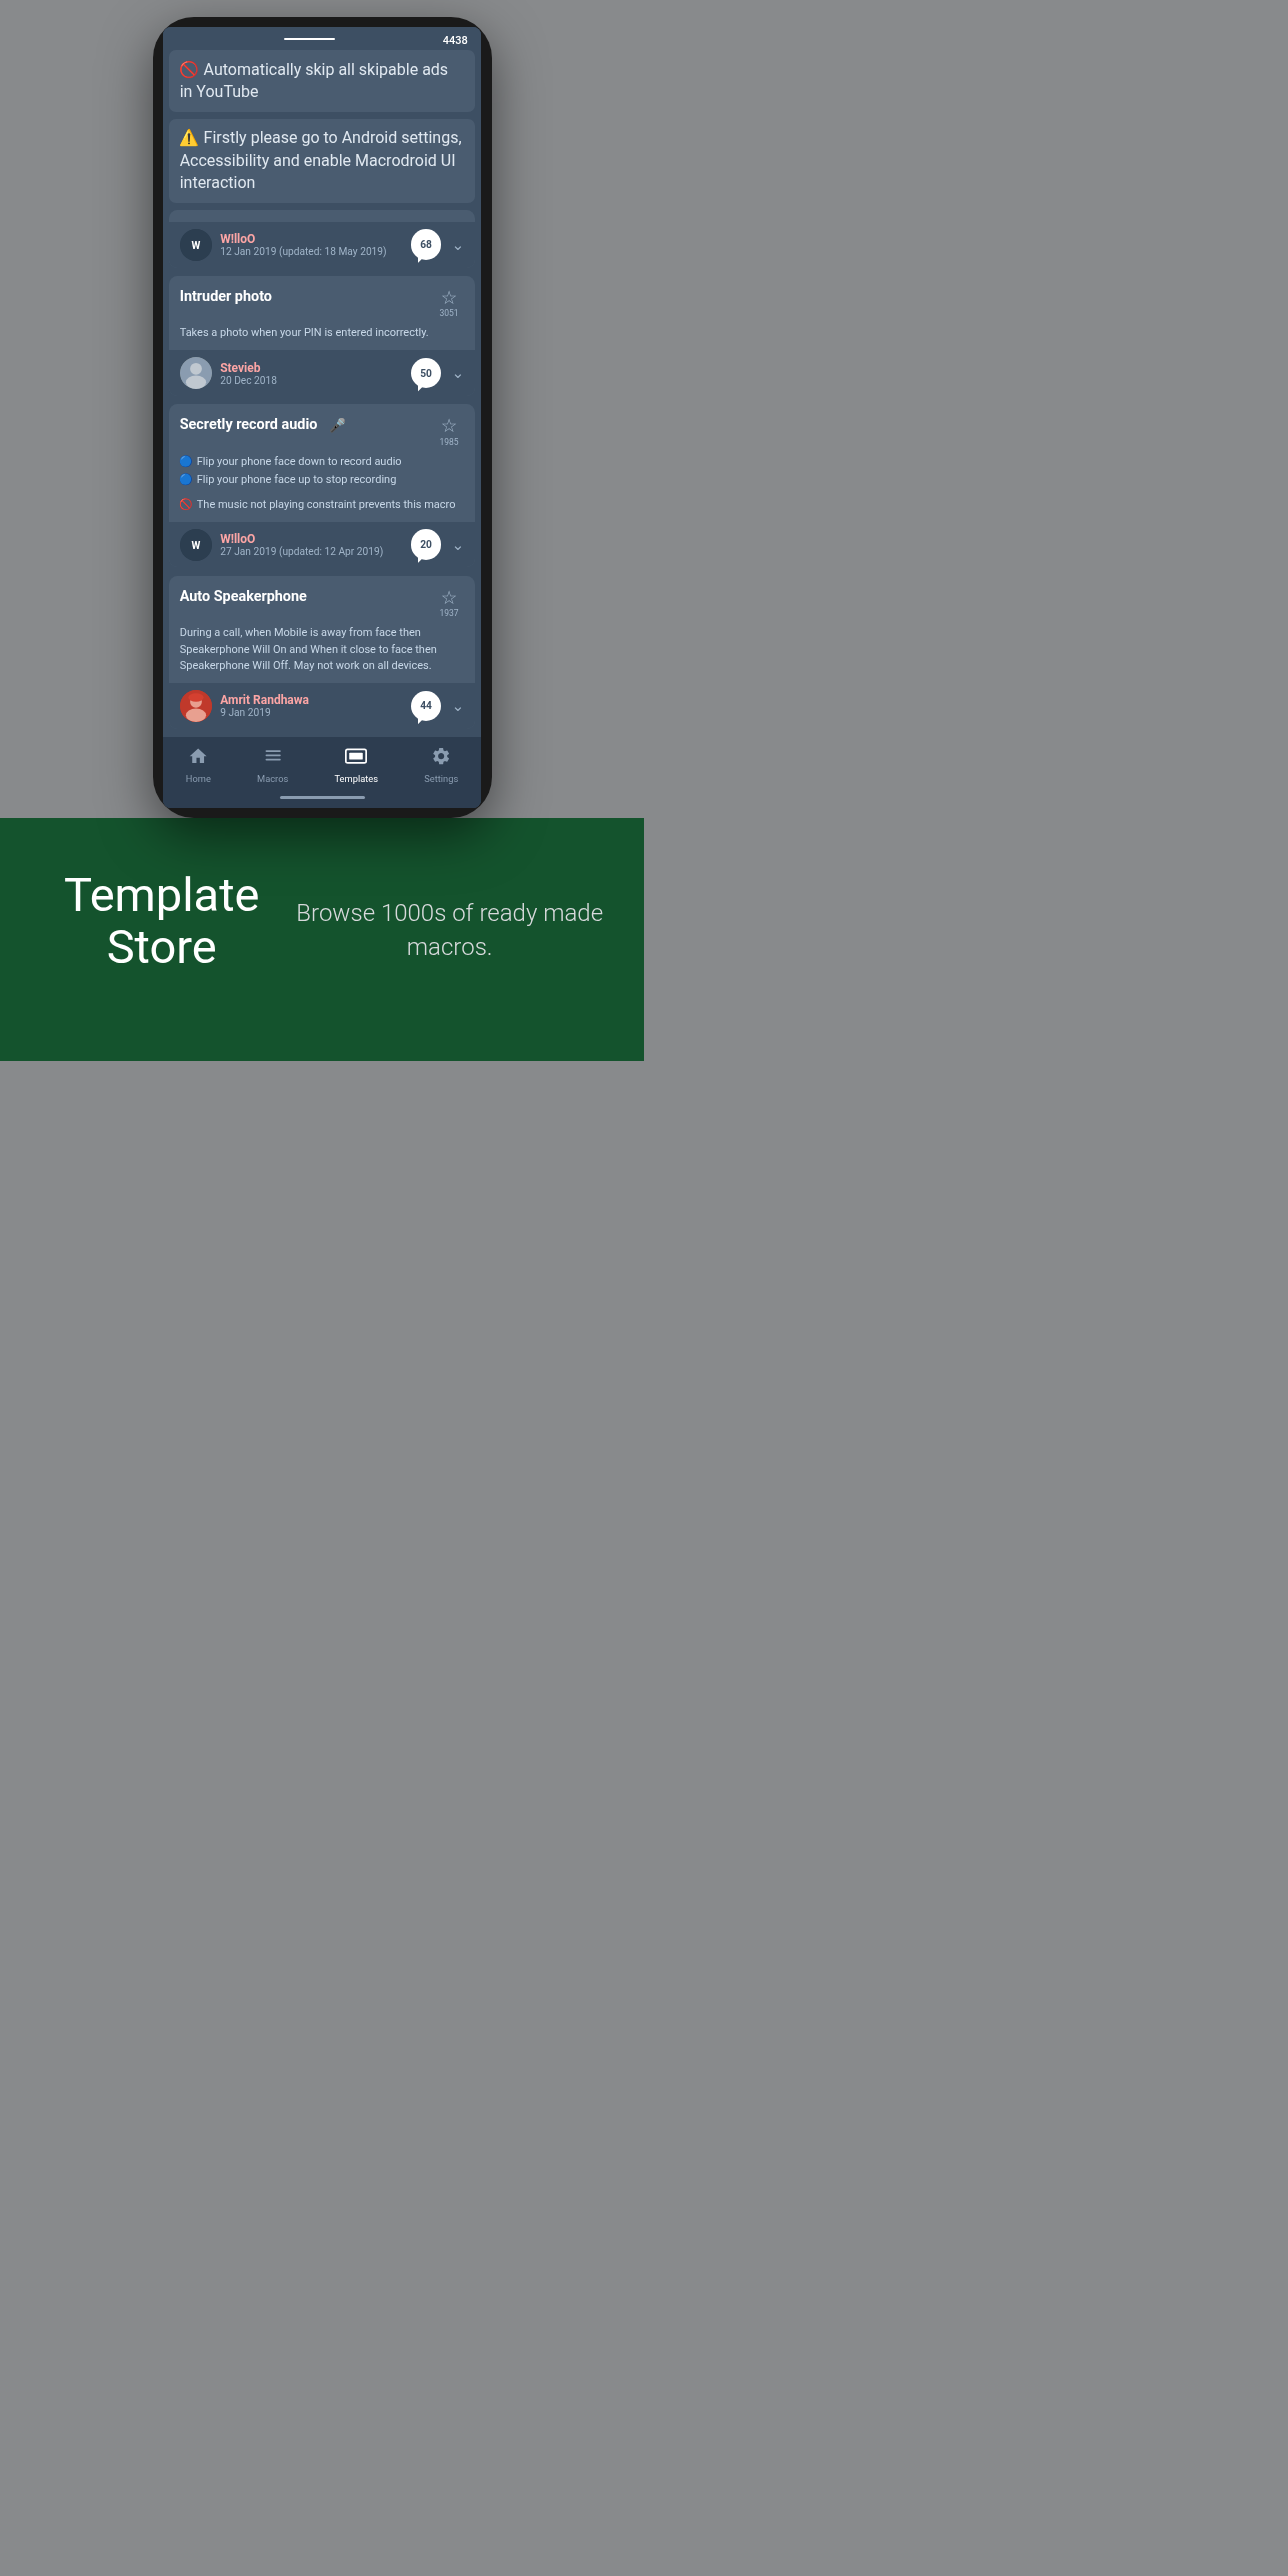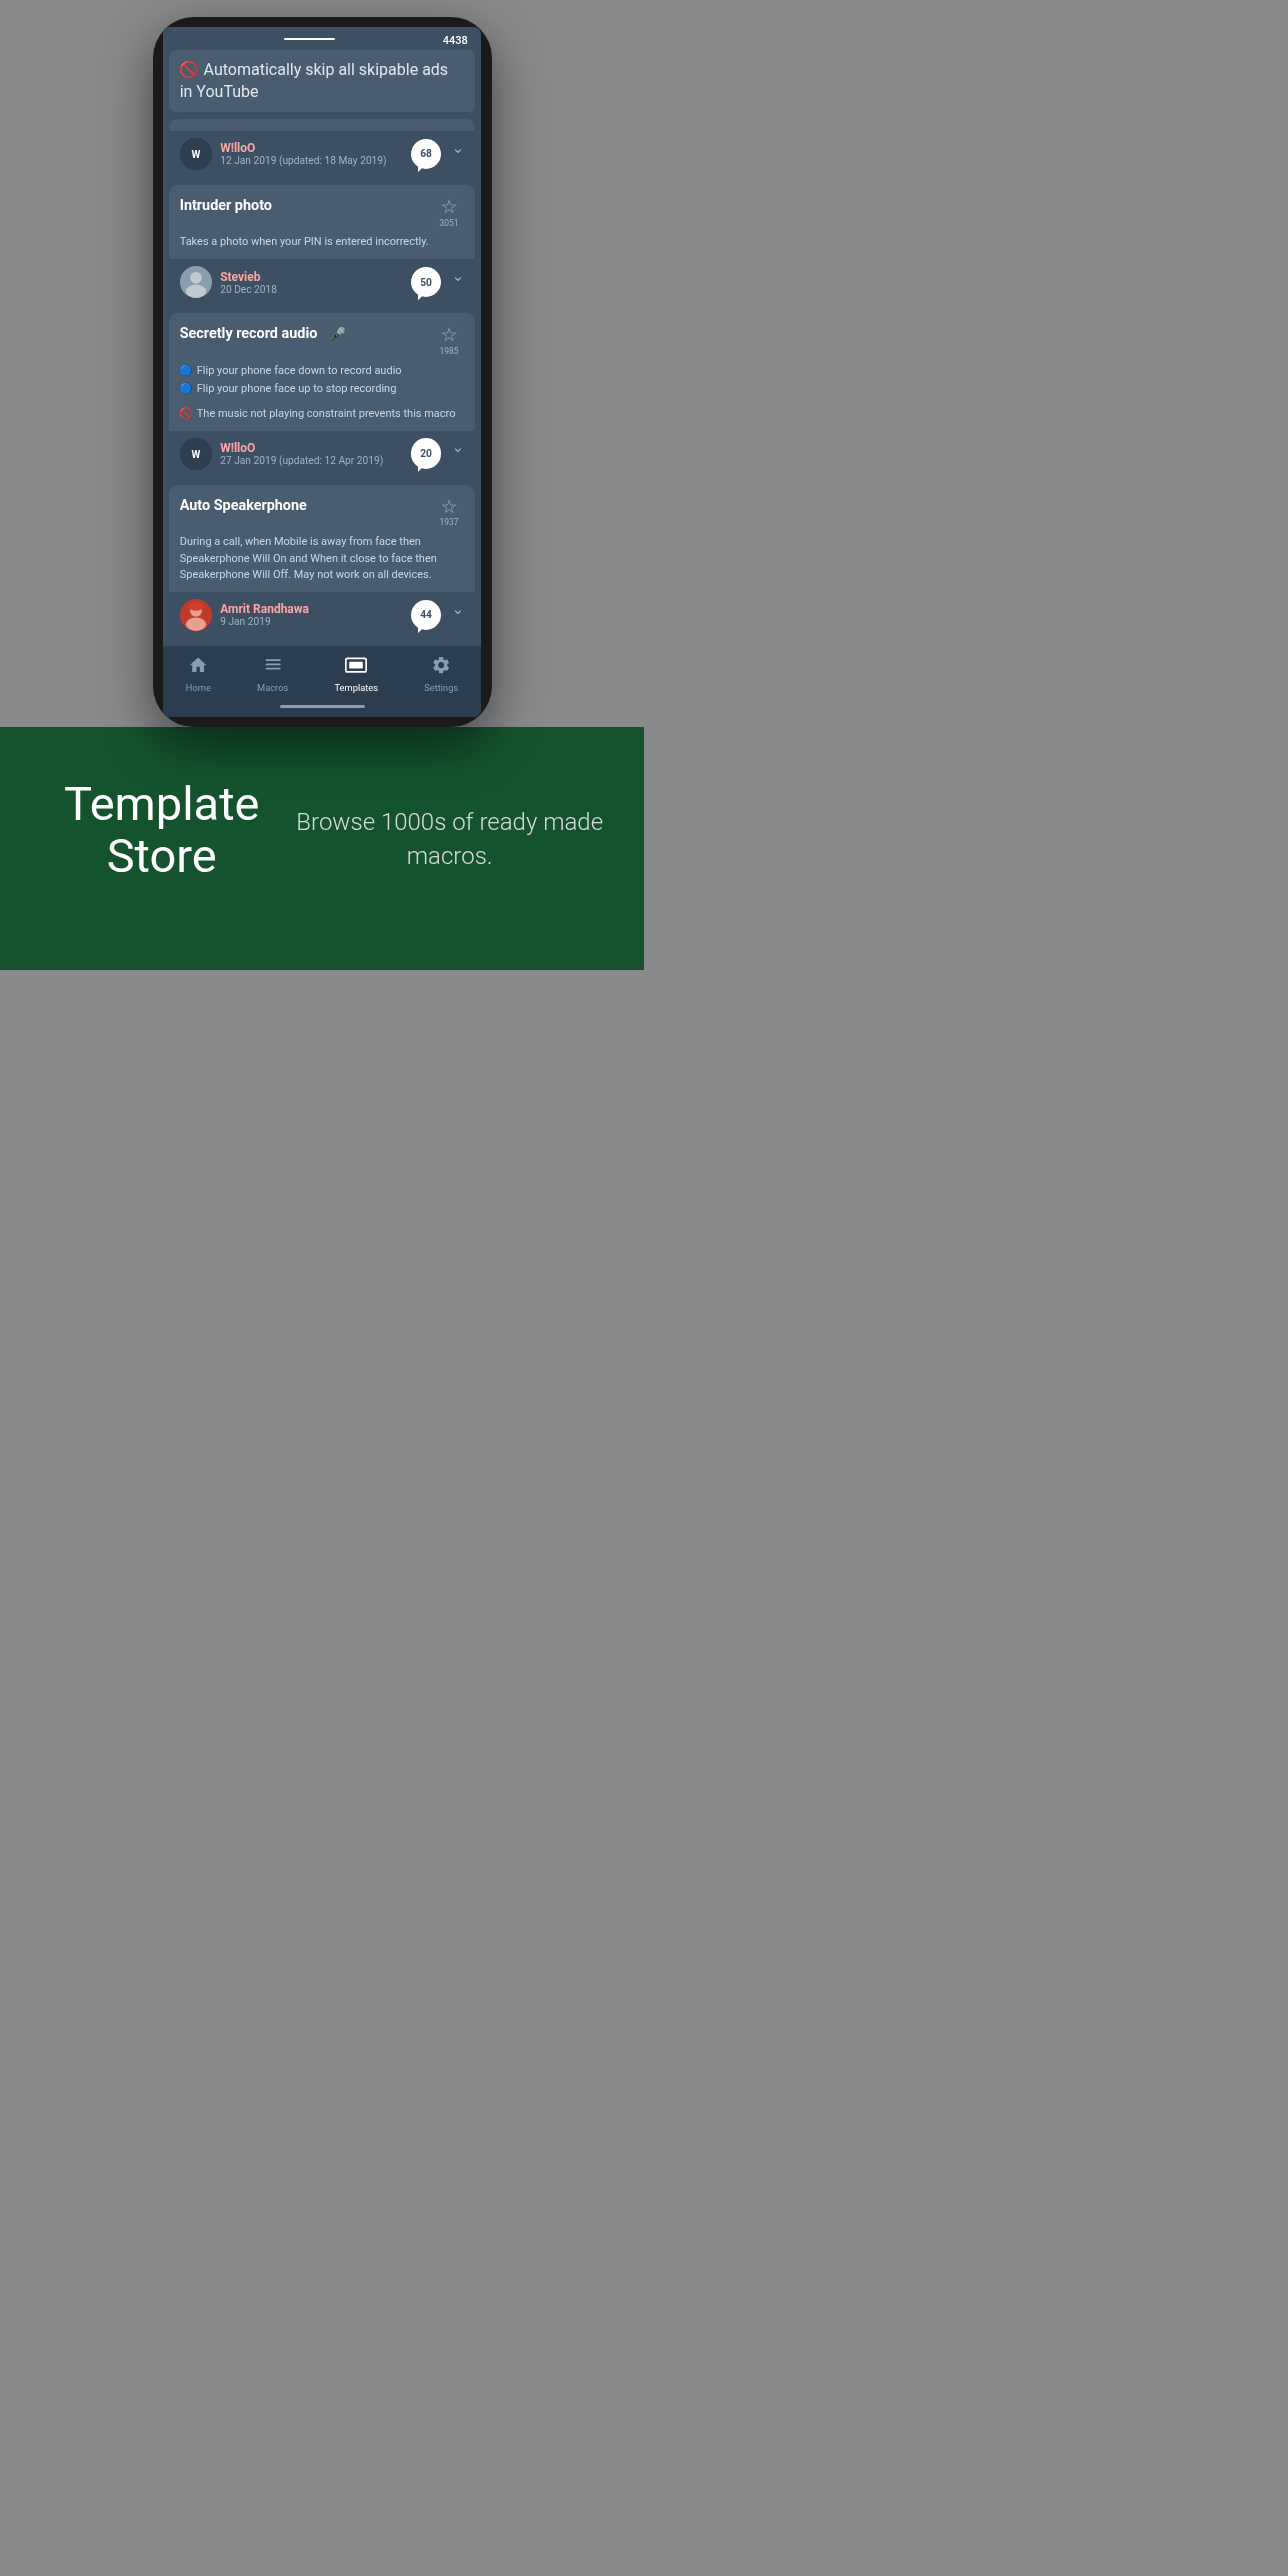--- a/index.html
+++ b/index.html
@@ -172,21 +172,21 @@
       font-weight: 700;
     }
 
     .author-date {
       color: #a0b4c8;
       font-size: 10.2px;
     }
 
     .footer-actions {
       display: flex;
-      align-items: flex-start;
+      align-items: center;
       gap: 10.2px;
     }
 
     .comment-btn {
       display: flex;
       align-items: center;
       justify-content: center;
       position: relative;
     }
 
@@ -332,20 +332,25 @@
     </div>
 
     <div class="screen-content">
 
       <div class="info-banner">
         <span class="info-banner-text">
           🚫 <span>Automatically skip all skipable ads in YouTube</span>
         </span>
       </div>
 
+      <div class="info-banner">
+        <span class="info-banner-text">
+          ⚠️ <span>Firstly please go to Android settings, Accessibility and enable Macrodroid UI interaction</span>
+        </span>
+      </div>
 
       <div class="macro-card">
         <div class="macro-footer">
           <div class="author-info">
             <div class="avatar avatar-w">
               <svg width="32" height="32" viewBox="0 0 38 38" style="font-size:11px">
                 <rect width="38" height="38" rx="19" fill="#2c3e50"></rect>
                 <text x="19" y="24" text-anchor="middle" fill="white" font-size="12" font-weight="bold">W</text>
               </svg>
             </div>

